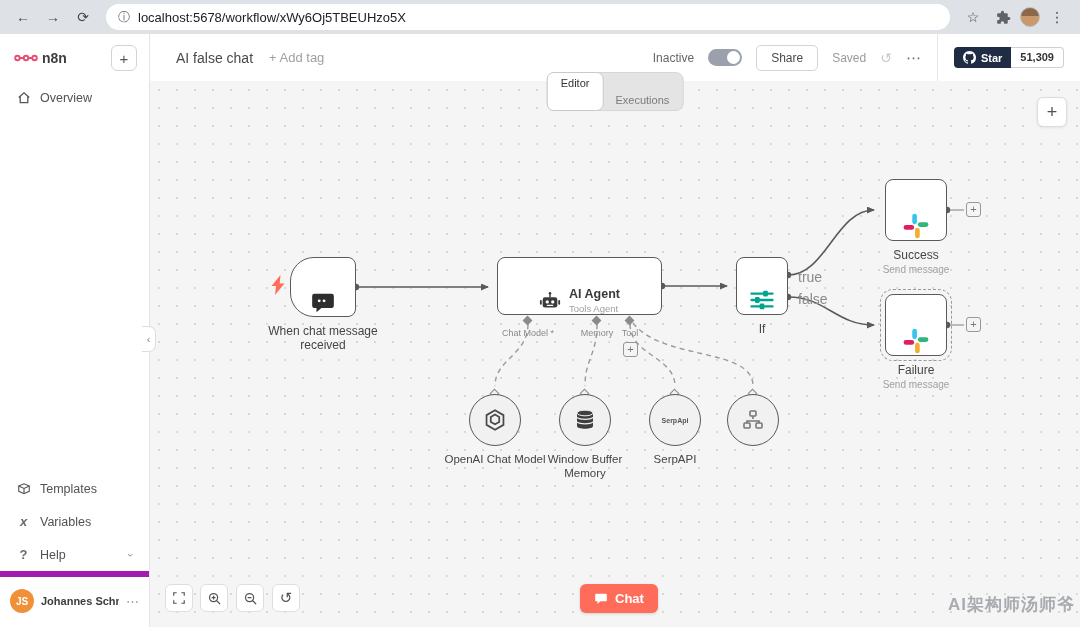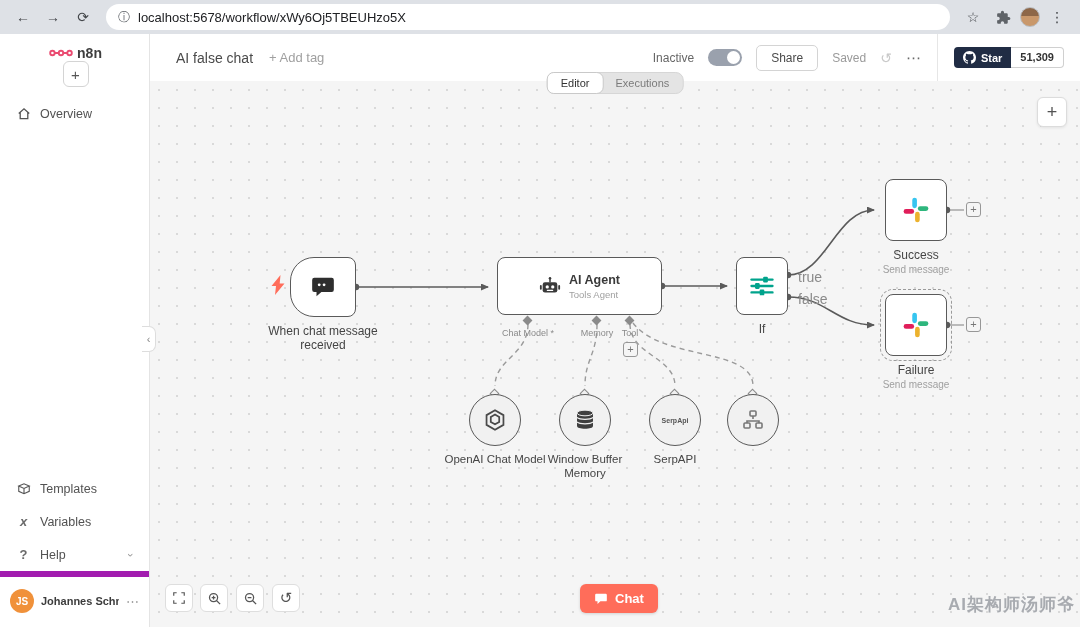--- a/index.html
+++ b/index.html
@@ -11,21 +11,21 @@
   .b-icon { width:26px; height:26px; border-radius:50%; display:flex; align-items:center; justify-content:center; font-size:14px; color:#44474b; }
   .url-bar { flex:1; height:26px; background:#fff; border-radius:13px; margin:0 6px; display:flex; align-items:center; gap:8px; padding:0 12px; }
   .url-info { font-size:12px; color:#5f6368; }
   .url-text { font-size:13px; color:#202124; }
   .avatar-sm { width:20px; height:20px; border-radius:50%; background:linear-gradient(#8d6748 42%, #c9986b 42%); border:1px solid #b9bcc0; }
 
   .app { display:flex; height:593px; position:relative; }
 
   
   .sidebar { width:150px; min-width:150px; background:#fff; border-right:1px solid #e4e4e4; display:flex; flex-direction:column; z-index:20; }
-  .logo-row { display:flex; align-items:center; justify-content:space-between; padding:11px 12px 11px 14px;flex-direction:column; }
+  .logo-row { display:flex; align-items:center; justify-content:space-between; padding:11px 12px 11px 14px; }
   .logo { display:flex; align-items:center; gap:4px; }
   .logo-text { font-size:14px; font-weight:bold; color:#3e3e3e; }
   .plus-btn { width:26px; height:26px; border:1px solid #d4d4d4; border-radius:6px; display:flex; align-items:center; justify-content:center; font-size:15px; color:#555; background:#fff; }
   .side-item { display:flex; align-items:center; gap:9px; padding:9px 16px; font-size:12.5px; color:#525252; }
   .side-icon { width:15px; display:flex; justify-content:center; align-items:center; color:#6a6a6a; font-size:13px; }
   .side-bottom { margin-top:auto; padding-bottom:2px; }
   .chev { margin-left:auto; color:#999; font-size:11px; transform:rotate(90deg); }
   .user-row { border-top:6px solid #a21caf; display:flex; align-items:center; gap:7px; padding:12px 10px; }
   .user-avatar { width:24px; height:24px; min-width:24px; border-radius:50%; background:#f0913a; color:#fff; font-size:10px; font-weight:bold; display:flex; align-items:center; justify-content:center; }
   .user-name { font-size:11px; font-weight:bold; color:#3c3c3c; white-space:nowrap; overflow:hidden; max-width:86px; }
@@ -43,27 +43,27 @@
   .toggle::after { content:''; position:absolute; top:2px; right:2px; width:13px; height:13px; border-radius:50%; background:#fff; }
   .share-btn { border:1px solid #d4d4d4; border-radius:5px; background:#fff; font-size:12px; color:#4a4a4a; padding:5px 14px; }
   .saved-label { font-size:12px; color:#9a9a9a; }
   .undo-icon { font-size:14px; color:#c9c9c9; }
   .more-icon { font-size:15px; color:#666; }
   .star-wrap { display:flex; align-items:center; border-left:1px solid #e6e6e6; height:47px; padding:0 16px; margin-left:2px; }
   .star-btn { display:flex; align-items:center; gap:5px; background:#202c44; color:#fff; font-size:11px; font-weight:bold; padding:4px 9px; border-radius:4px 0 0 4px; }
   .star-count { border:1px solid #d0d0d0; border-left:none; padding:3px 9px 4px; font-size:11px; font-weight:bold; color:#333; border-radius:0 4px 4px 0; background:#fff; }
 
   .tabs { position:absolute; left:50%; top:38px; transform:translateX(-50%); display:flex; background:#e4e4e4; border:1px solid #d6d6d6; border-radius:8px; z-index:15; }
-  .tab { font-size:11px; padding:4px 13px; color:#7a7a7a; }
+  .tab { font-size:11px; padding:4px 13px; color:#7a7a7a;margin-top:17px; }
   .tab.active { background:#fff; border:1px solid #c9c9c9; border-radius:7px; color:#333; margin:-1px; }
 
   
   .canvas { flex:1; position:relative; background:#f5f5f5; background-image:radial-gradient(circle, #d9d9d9 1px, transparent 1.3px); background-size:18px 18px; overflow:hidden; }
   .wires { position:absolute; left:0; top:0; width:930px; height:546px; }
-  .node { position:absolute; background:#fff; border:1.7px solid #5a5a5a; border-radius:8px; display:flex; align-items:center; justify-content:center; }
+  .node { position:absolute; background:#fff; border:1.7px solid #5a5a5a; border-radius:8px; display:flex; align-items:flex-end; justify-content:center; }
   .nlabel { position:absolute; text-align:center; font-size:12px; color:#454545; line-height:1.2; }
   .nsub { font-size:10px; color:#a0a0a0; margin-top:2px; }
   .bolt { position:absolute; left:-20px; top:50%; transform:translateY(-50%); }
   .agent-body { display:flex; align-items:center; gap:8px; padding:0 12px; }
   .agent-title { font-size:12.5px; font-weight:bold; color:#3a3a3a; }
   .agent-sub { font-size:9.5px; color:#a0a0a0; margin-top:2px; }
   .diamond { position:absolute; width:7px; height:7px; background:#8a8a8a; transform:rotate(45deg); }
   .conn-label { position:absolute; font-size:9px; color:#8a8a8a; transform:translateX(-50%); white-space:nowrap; }
   .plus-sm { position:absolute; width:15px; height:15px; border:1.3px solid #979797; border-radius:3px; background:#f5f5f5; color:#777; font-size:11px; line-height:12px; text-align:center; }
   .out-label { position:absolute; font-size:14px; color:#8a8a8a; }

